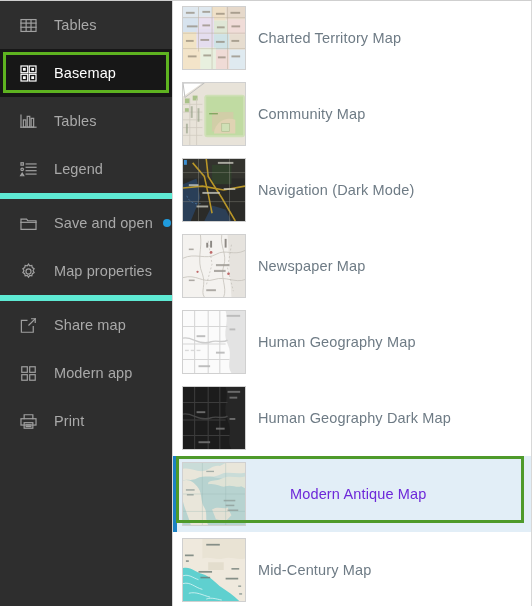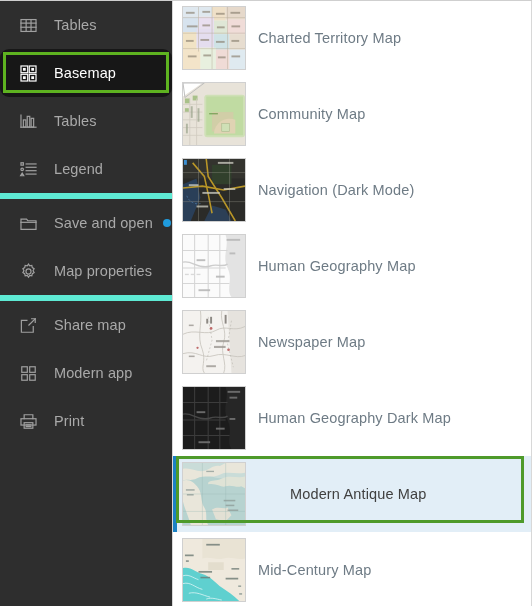--- a/index.html
+++ b/index.html
@@ -35,21 +35,21 @@
     display:flex;align-items:center;justify-content:center;
     margin-right:16px;
   }
   .nav-item .ico svg{display:block;}
   .nav-label{
     font-size:14.5px;
     letter-spacing:.1px;
     color:#a9a9a9;
     white-space:nowrap;
   }
-  .nav-item.selected{background:#171717;border-radius:9px;}
+  .nav-item.selected{background:#171717;}
   .nav-item.selected .nav-label{color:#ffffff;}
   .nav-item.selected .ico svg{stroke:#ffffff;}
   .blue-dot{
     width:8px;height:8px;border-radius:50%;
     background:#1f9bdd;
     margin-left:10px;flex:0 0 8px;
   }
 
   
   .hl-basemap{
@@ -94,21 +94,21 @@
     background:#eee;
   }
   .thumb svg{display:block;width:100%;height:100%;}
   .bm-label{
     margin-left:12px;
     font-size:14.5px;
     color:#6e7b85;
     letter-spacing:.15px;
     white-space:nowrap;
   }
-  .bm-item.active .bm-label{color:#404040;margin-left:44px;}
+  .bm-item.active .bm-label{color:#6d28d9;margin-left:44px;}
 
   
   .hl-card{
     position:absolute;
     left:176px;top:456px;width:348px;height:67px;
     border:3px solid #4e9a2a;
     box-sizing:border-box;
     pointer-events:none;
     z-index:9;
   }
@@ -346,20 +346,56 @@
               </g>
               <rect x="1" y="1" width="3" height="5" fill="#3d8fd1"></rect>
               <path d="M4 38 a12 12 0 0 0 14 8" stroke="#4f7fb0" stroke-width=".7" fill="none" stroke-dasharray="2 2"></path>
             </svg>
           </div>
           <span class="bm-label">Navigation (Dark Mode)</span>
         </li>
         <li class="bm-item">
           <div class="thumb">
             <svg viewBox="0 0 64 64" preserveAspectRatio="none">
+              <rect width="64" height="64" fill="#f4f2ef"></rect>
+              <path d="M46 0 L64 0 L64 64 L50 64 z" fill="#e6e3de"></path>
+              <g stroke="#c9c5bf" stroke-width=".9" fill="none">
+                <path d="M0 24 C12 18 24 26 34 20 C44 14 52 22 64 16"></path>
+                <path d="M0 44 C14 40 20 50 32 46 C44 42 54 50 64 46"></path>
+                <path d="M18 0 C20 14 14 26 20 40 C24 52 18 58 22 64"></path>
+                <path d="M40 0 C38 12 46 20 42 32 C38 44 46 54 42 64"></path>
+              </g>
+              <g stroke="#b8b4ae" stroke-width=".6" fill="none" stroke-dasharray="2 2">
+                <path d="M26 6 L30 30 L24 52"></path>
+                <path d="M50 10 L46 34 L52 58"></path>
+              </g>
+              <g fill="#9c9892" opacity=".8">
+                <rect x="34" y="30" width="14" height="2.2"></rect>
+                <rect x="32" y="36" width="12" height="2.2"></rect>
+                <rect x="6" y="46" width="6" height="1.6"></rect>
+                <rect x="24" y="56" width="10" height="2"></rect>
+                <rect x="6" y="14" width="5" height="1.6"></rect>
+              </g>
+              <g fill="#bf6a6a">
+                <circle cx="29" cy="18" r="1.4"></circle>
+                <circle cx="47" cy="40" r="1.4"></circle>
+                <circle cx="15" cy="38" r="1.2"></circle>
+              </g>
+              <g fill="#8d8984">
+                <rect x="24" y="8" width="2" height="5"></rect>
+                <rect x="28" y="6" width="2" height="7"></rect>
+                <rect x="43" y="4" width="2" height="9"></rect>
+              </g>
+            </svg>
+          </div>
+          <span class="bm-label">Newspaper Map</span>
+        </li>
+        <li class="bm-item">
+          <div class="thumb">
+            <svg viewBox="0 0 64 64" preserveAspectRatio="none">
               <rect width="64" height="64" fill="#fbfbfb"></rect>
               <path d="M44 0 C48 12 40 22 46 34 C52 46 44 56 50 64 L64 64 L64 0 z" fill="#e3e3e3"></path>
               <g stroke="#d6d6d6" stroke-width="1.1" fill="none">
                 <path d="M0 16 h46 M0 34 h44 M0 50 h48"></path>
                 <path d="M12 0 v64 M26 0 v64 M38 0 v64"></path>
               </g>
               <path d="M0 28 C10 26 16 36 28 32 C36 29 40 34 46 30" stroke="#cccccc" stroke-width="1.4" fill="none"></path>
               <g fill="#b8b8b8" opacity=".9">
                 <rect x="14" y="25" width="9" height="2"></rect>
                 <rect x="34" y="42" width="9" height="2"></rect>
@@ -368,56 +404,20 @@
                 <rect x="48" y="18" width="6" height="2"></rect>
               </g>
               <g fill="#d9d9d9">
                 <rect x="2" y="40" width="4" height="1.4"></rect>
                 <rect x="8" y="40" width="4" height="1.4"></rect>
                 <rect x="14" y="40" width="4" height="1.4"></rect>
               </g>
             </svg>
           </div>
           <span class="bm-label">Human Geography Map</span>
-        </li>
-        <li class="bm-item">
-          <div class="thumb">
-            <svg viewBox="0 0 64 64" preserveAspectRatio="none">
-              <rect width="64" height="64" fill="#f4f2ef"></rect>
-              <path d="M46 0 L64 0 L64 64 L50 64 z" fill="#e6e3de"></path>
-              <g stroke="#c9c5bf" stroke-width=".9" fill="none">
-                <path d="M0 24 C12 18 24 26 34 20 C44 14 52 22 64 16"></path>
-                <path d="M0 44 C14 40 20 50 32 46 C44 42 54 50 64 46"></path>
-                <path d="M18 0 C20 14 14 26 20 40 C24 52 18 58 22 64"></path>
-                <path d="M40 0 C38 12 46 20 42 32 C38 44 46 54 42 64"></path>
-              </g>
-              <g stroke="#b8b4ae" stroke-width=".6" fill="none" stroke-dasharray="2 2">
-                <path d="M26 6 L30 30 L24 52"></path>
-                <path d="M50 10 L46 34 L52 58"></path>
-              </g>
-              <g fill="#9c9892" opacity=".8">
-                <rect x="34" y="30" width="14" height="2.2"></rect>
-                <rect x="32" y="36" width="12" height="2.2"></rect>
-                <rect x="6" y="46" width="6" height="1.6"></rect>
-                <rect x="24" y="56" width="10" height="2"></rect>
-                <rect x="6" y="14" width="5" height="1.6"></rect>
-              </g>
-              <g fill="#bf6a6a">
-                <circle cx="29" cy="18" r="1.4"></circle>
-                <circle cx="47" cy="40" r="1.4"></circle>
-                <circle cx="15" cy="38" r="1.2"></circle>
-              </g>
-              <g fill="#8d8984">
-                <rect x="24" y="8" width="2" height="5"></rect>
-                <rect x="28" y="6" width="2" height="7"></rect>
-                <rect x="43" y="4" width="2" height="9"></rect>
-              </g>
-            </svg>
-          </div>
-          <span class="bm-label">Newspaper Map</span>
         </li>
         <li class="bm-item">
           <div class="thumb">
             <svg viewBox="0 0 64 64" preserveAspectRatio="none">
               <rect width="64" height="64" fill="#1c1c1c"></rect>
               <path d="M44 0 C48 12 40 22 46 34 C52 46 44 56 50 64 L64 64 L64 0 z" fill="#262626"></path>
               <g stroke="#3c3c3c" stroke-width="1.1" fill="none">
                 <path d="M0 16 h46 M0 34 h44 M0 50 h48"></path>
                 <path d="M12 0 v64 M26 0 v64 M38 0 v64"></path>
               </g>

